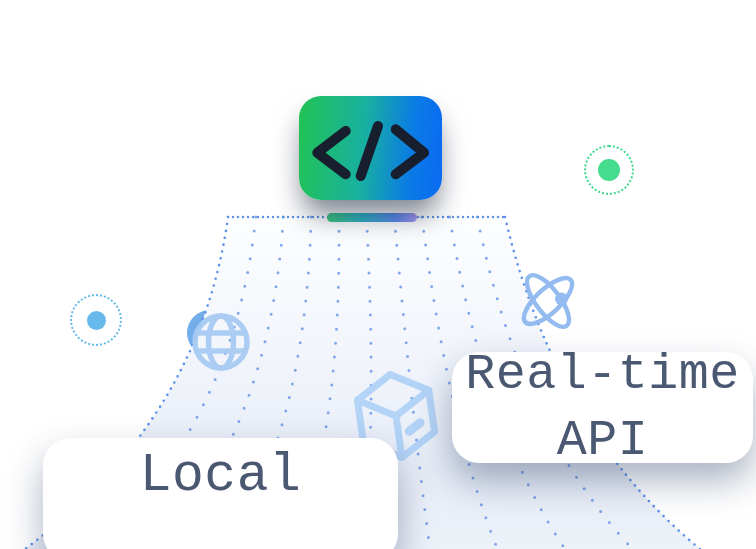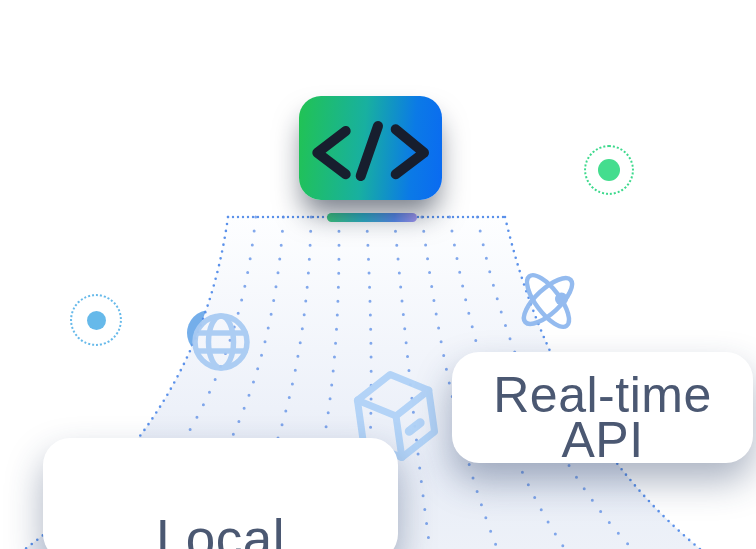--- a/index.html
+++ b/index.html
@@ -20,23 +20,24 @@
     background:linear-gradient(90deg,#3fcb7f 0%,#2fb3c9 40%,#5a8df0 75%,#a79af6 100%);
   }
   .deco-ring{position:absolute;border-radius:50%;z-index:2;display:flex;align-items:center;justify-content:center;}
   .deco-ring.green{left:584px;top:145px;width:46px;height:46px;border:2px dotted #3cd98c;}
   .deco-ring.blue{left:70px;top:294px;width:48px;height:48px;border:2px dotted #66b9ea;}
   .deco-core{border-radius:50%;}
   .deco-ring.green .deco-core{width:22px;height:22px;background:#44dd8e;}
   .deco-ring.blue .deco-core{width:19px;height:19px;background:#66b9ea;}
   .badge{
     position:absolute;z-index:4;background:#ffffff;border-radius:27px;
-    display:flex;flex-direction:column;align-items:center;justify-content:flex-end;
+    display:flex;flex-direction:column;align-items:center;justify-content:space-between;
     color:#4b5872;text-align:center;
     box-shadow:0 18px 36px rgba(35,55,95,0.38);
+    font-family:Liberation Mono, monospace;
   }
   .badge-local{left:43px;top:438px;width:355px;height:107px;font-size:53px;line-height:45px;padding-top:16px;}
   .badge-realtime{left:452px;top:352px;width:301px;height:111px;font-size:50px;line-height:45px;}
   .badge span{display:block;letter-spacing:0.5px;}
 </style>
 </head>
 <body>
 
 <div class="stage">
 

